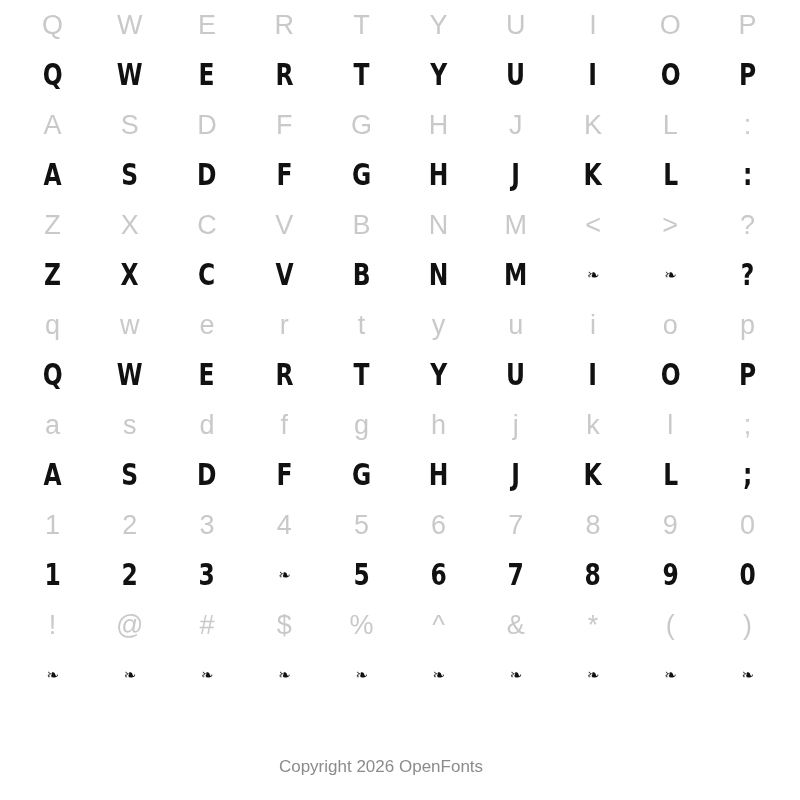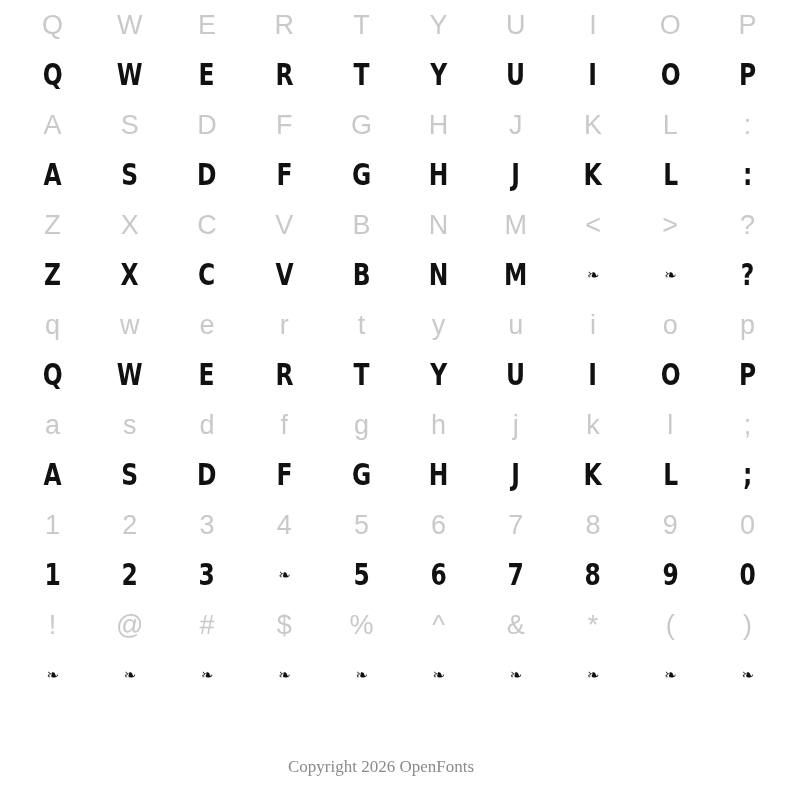--- a/index.html
+++ b/index.html
@@ -66,21 +66,21 @@
   #copyright {
     position: absolute;
     left: 0;
     top: 757px;
     width: 800px;
     text-align: center;
     padding-right: 38px;
     box-sizing: border-box;
     color: #8b8b8b;
     font-size: 17px;
-    font-family: Liberation Serif, serif;
+    font-family: Liberation Sans, sans-serif;
   }
 </style>
 </head>
 <body>
 
 <div id="sheet">
     <div class="row ref">
       <div class="cell">Q</div>
       <div class="cell">W</div>
       <div class="cell">E</div>

